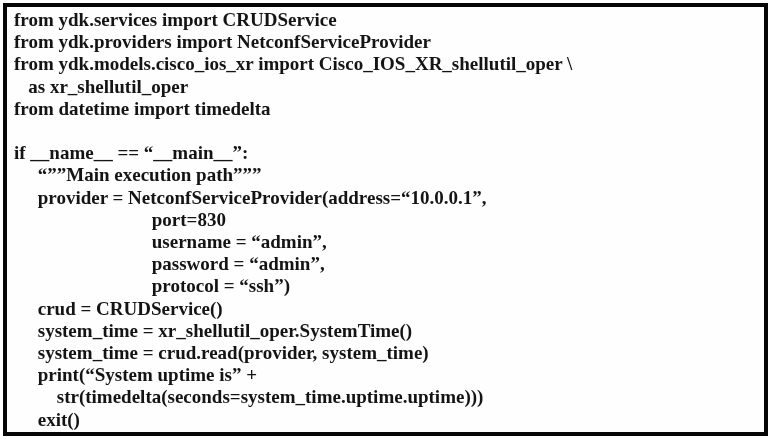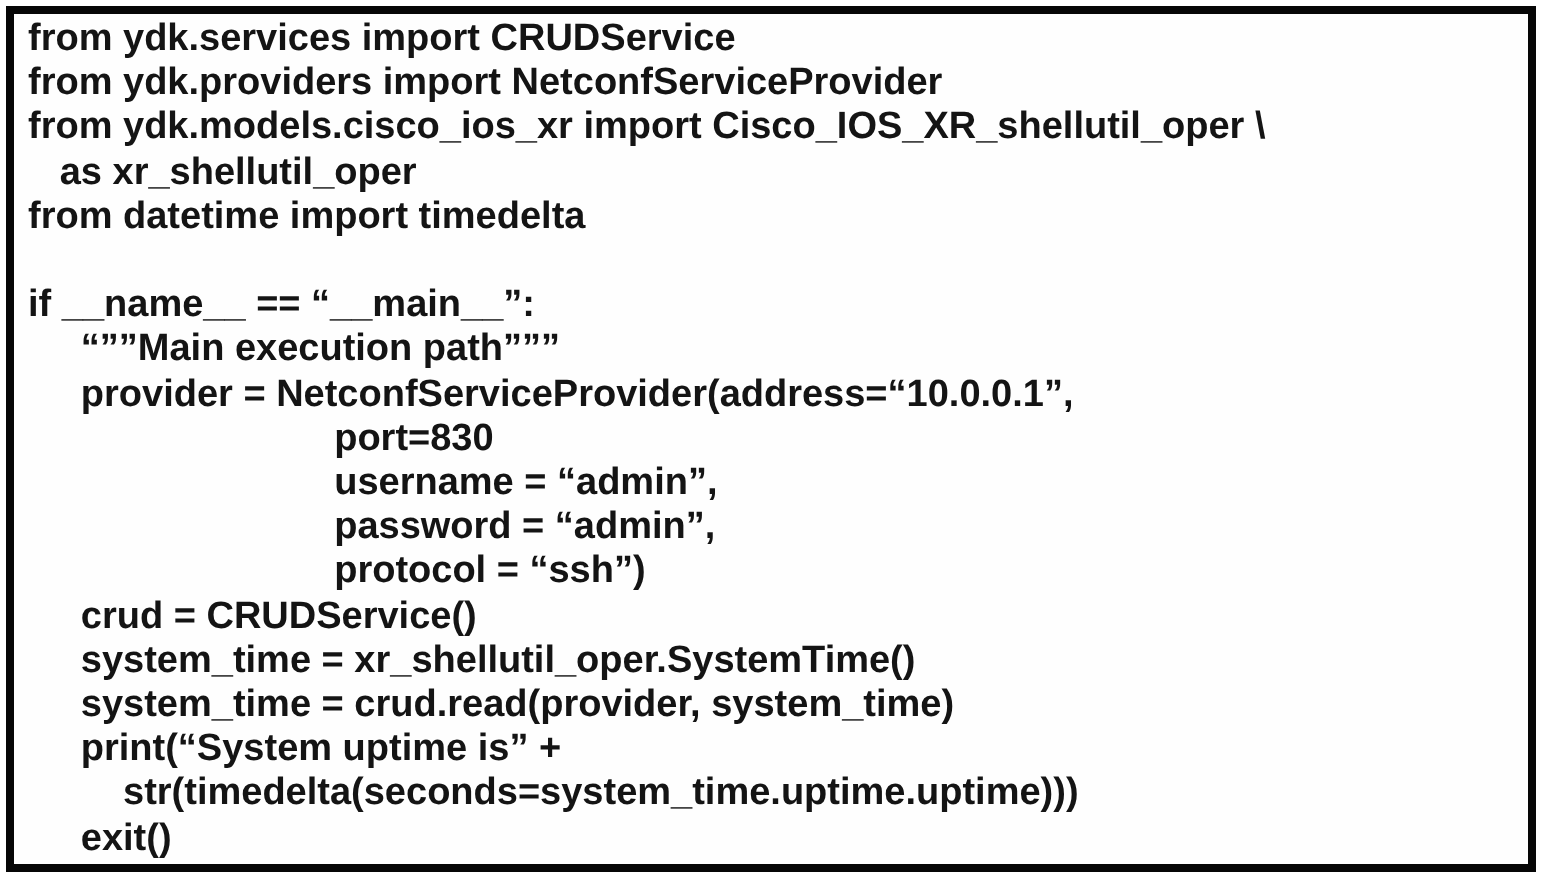--- a/index.html
+++ b/index.html
@@ -21,21 +21,21 @@
     left: 3px;
     top: 3px;
     width: 765px;
     height: 433px;
     border: 4px solid #060606;
     background: #fefefe;
     padding: 2px 0 0 7px;
     overflow: hidden;
   }
   .code-snippet {
-    font-family: Liberation Sans, sans-serif;
+    font-family: Liberation Serif, serif;
     font-weight: 700;
     font-size: 19px;
     line-height: 22.2px;
     color: #141414;
     white-space: pre;
     letter-spacing: 0;
   }
 </style>
 </head>
 <body>

